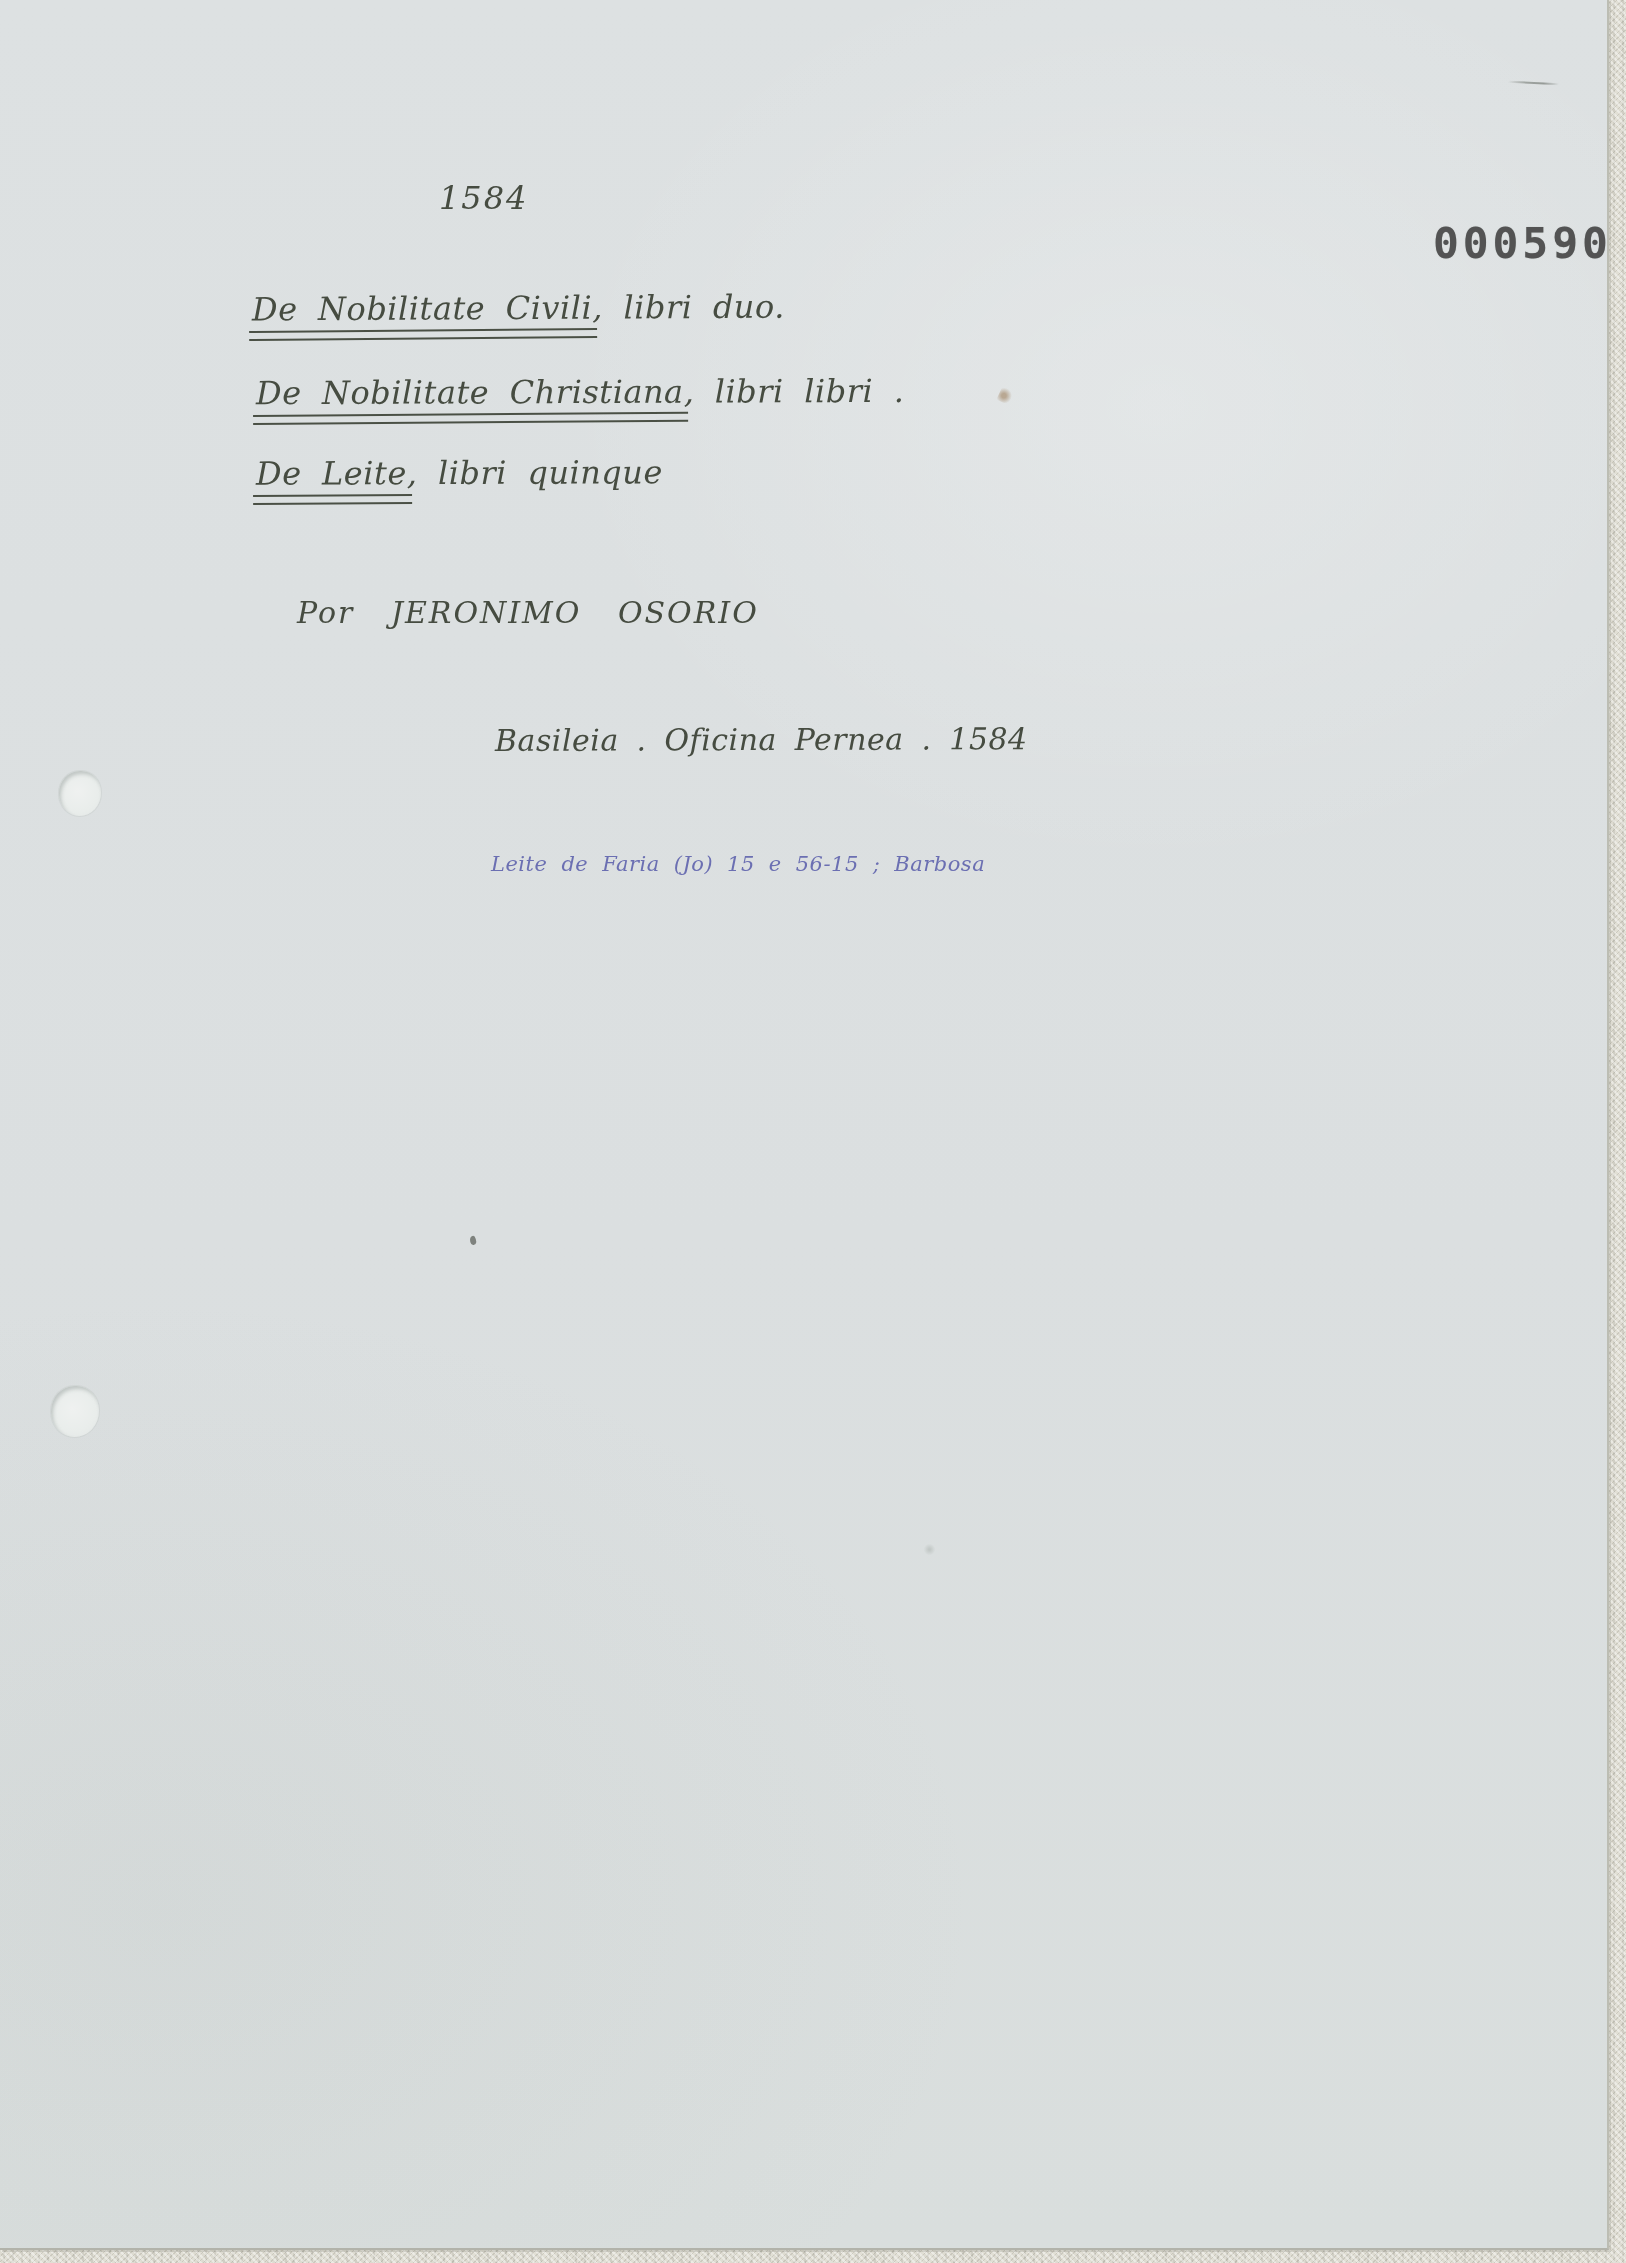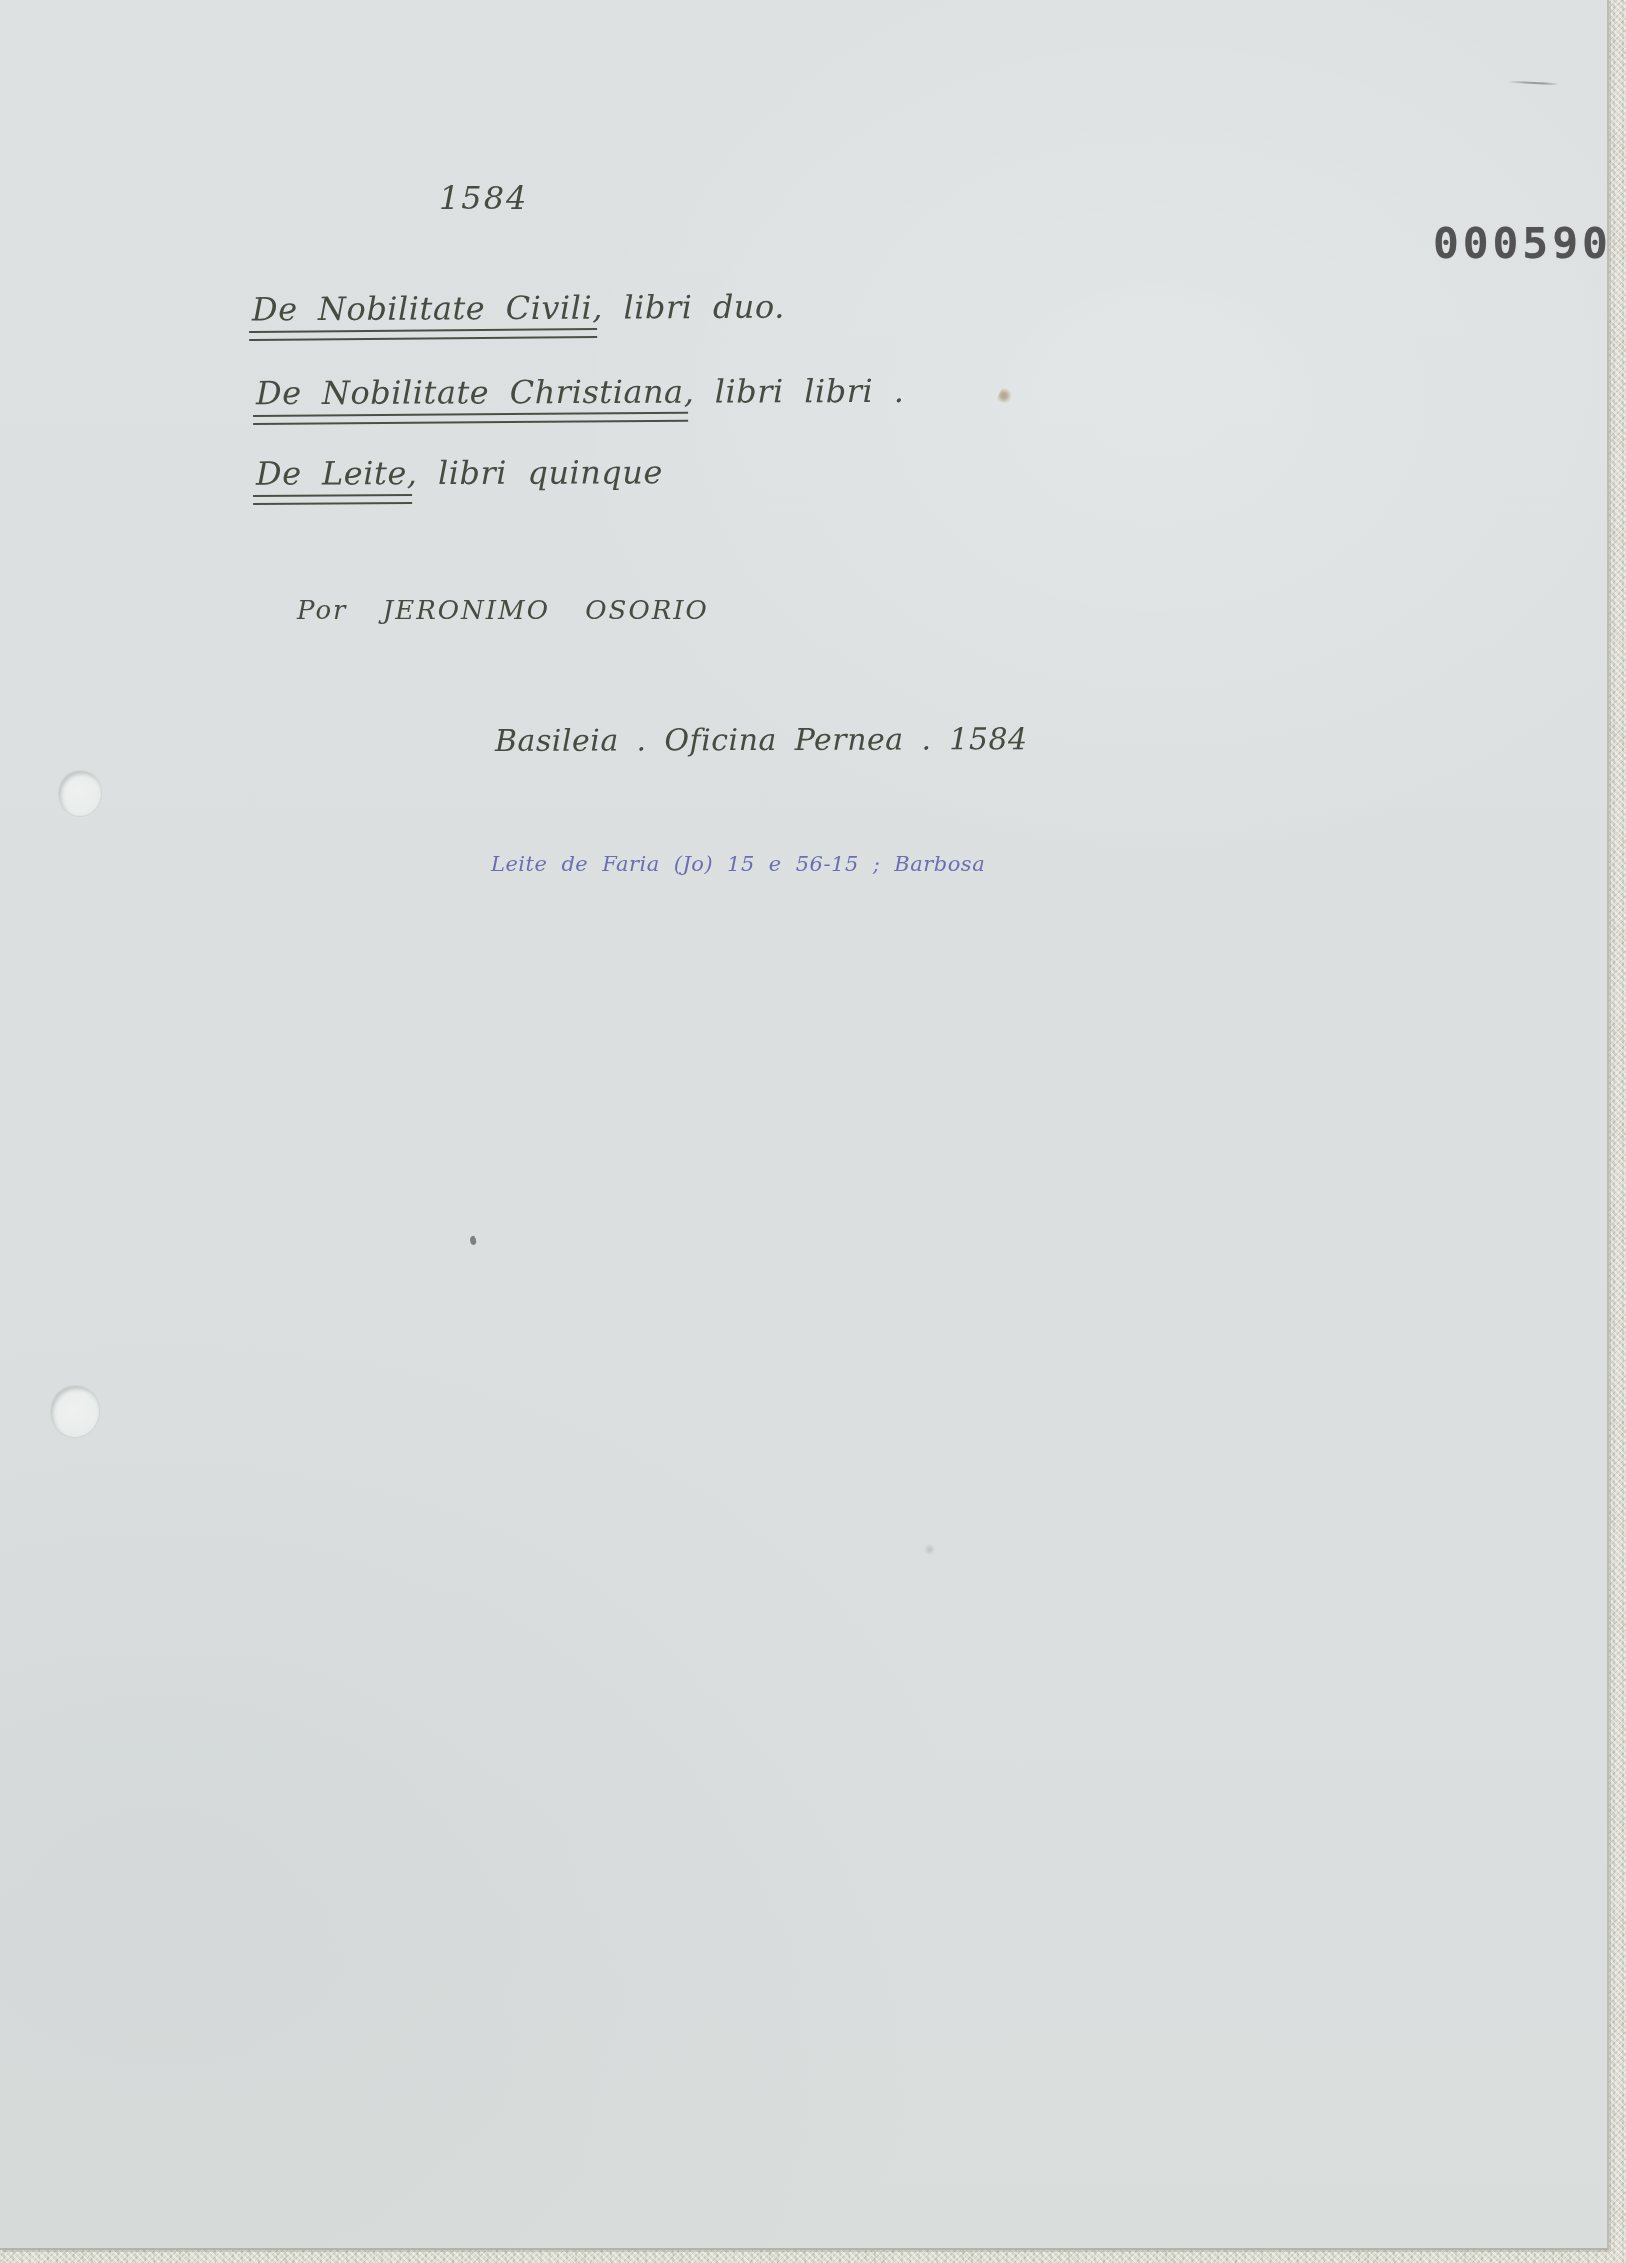--- a/index.html
+++ b/index.html
@@ -42,21 +42,21 @@
     position: relative; display: inline-block; padding-bottom: 3.9px;
   }
   .entry .t::after {
     content: ""; position: absolute; left: -2.9px; right: -4.9px; bottom: -7.8px;
     height: 5.9px;
     border-top: 2.9px solid #4a5045;
     border-bottom: 2.9px solid #4a5045;
     transform: rotate(-0.2deg);
   }
   .year { font-size: 32px; letter-spacing: 2px; }
-  .author { font-size: 26px; word-spacing: 25px; letter-spacing: 2px; }
+  .author { font-size: 30px; word-spacing: 25px; letter-spacing: 2px; }
   .imprint { font-size: 30px; word-spacing: 7.8px; }
   .reference { font-size: 21px; color: #6b6fb2; word-spacing: 6.8px; }
 
   .stamp {
     position: absolute; left: 1408px; top: 218px;
     font-family: "DejaVu Sans Mono", monospace;
     font-size: 43px; font-weight: bold;
     color: #404040; letter-spacing: 3.9px;
     opacity: .88;
     text-shadow: 0 0 1px rgba(120,129,124,.55);

